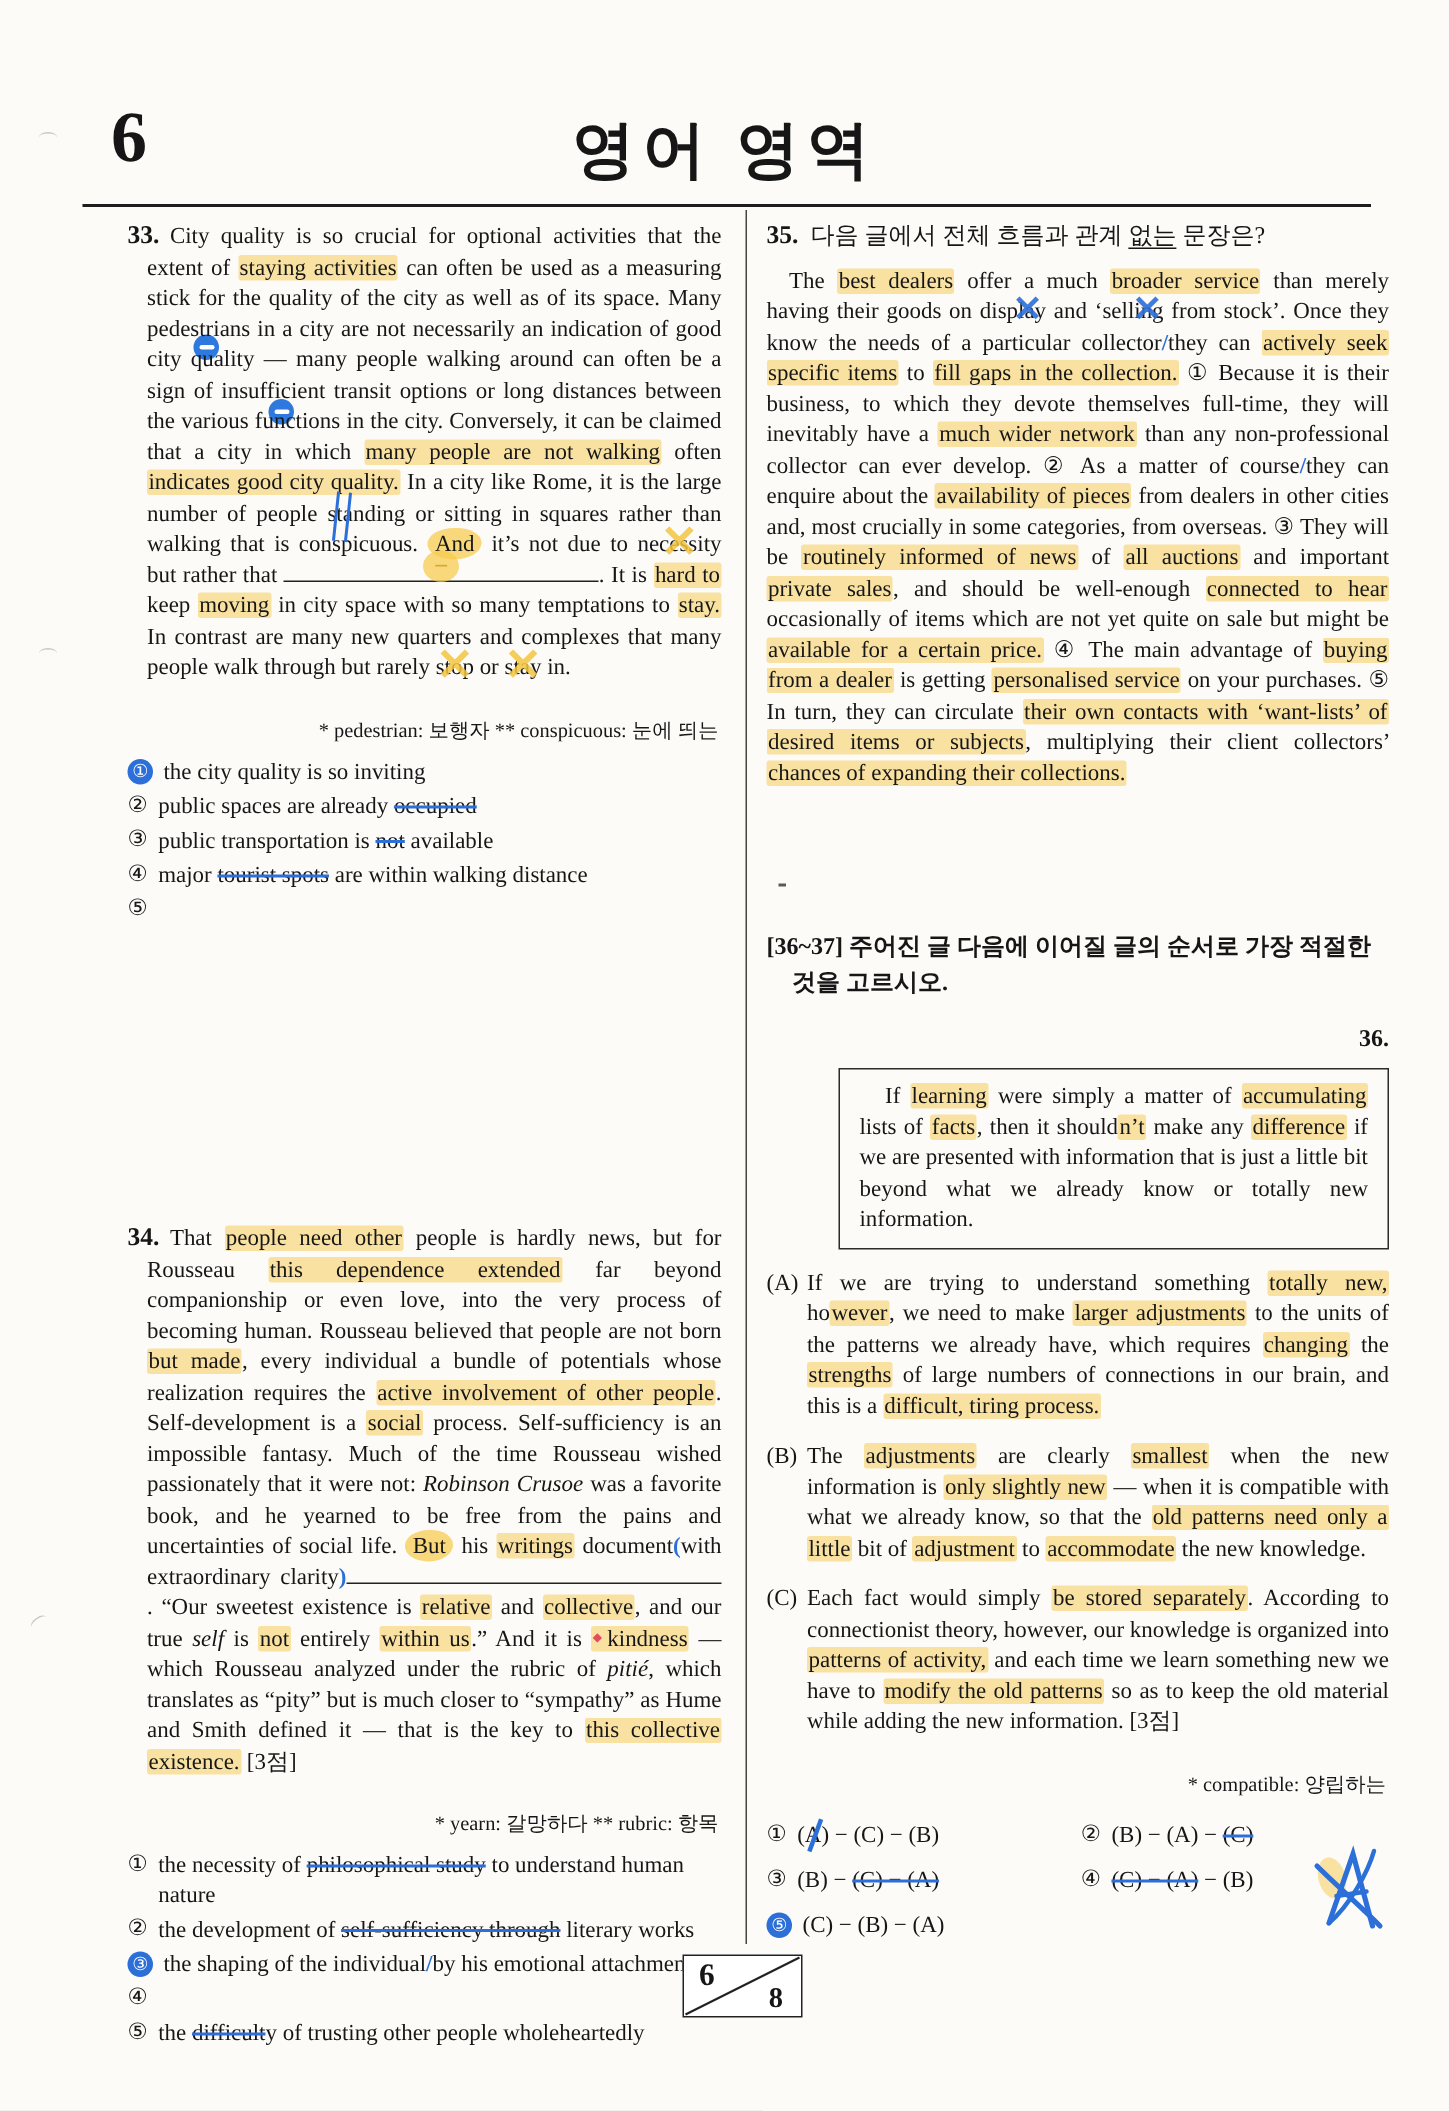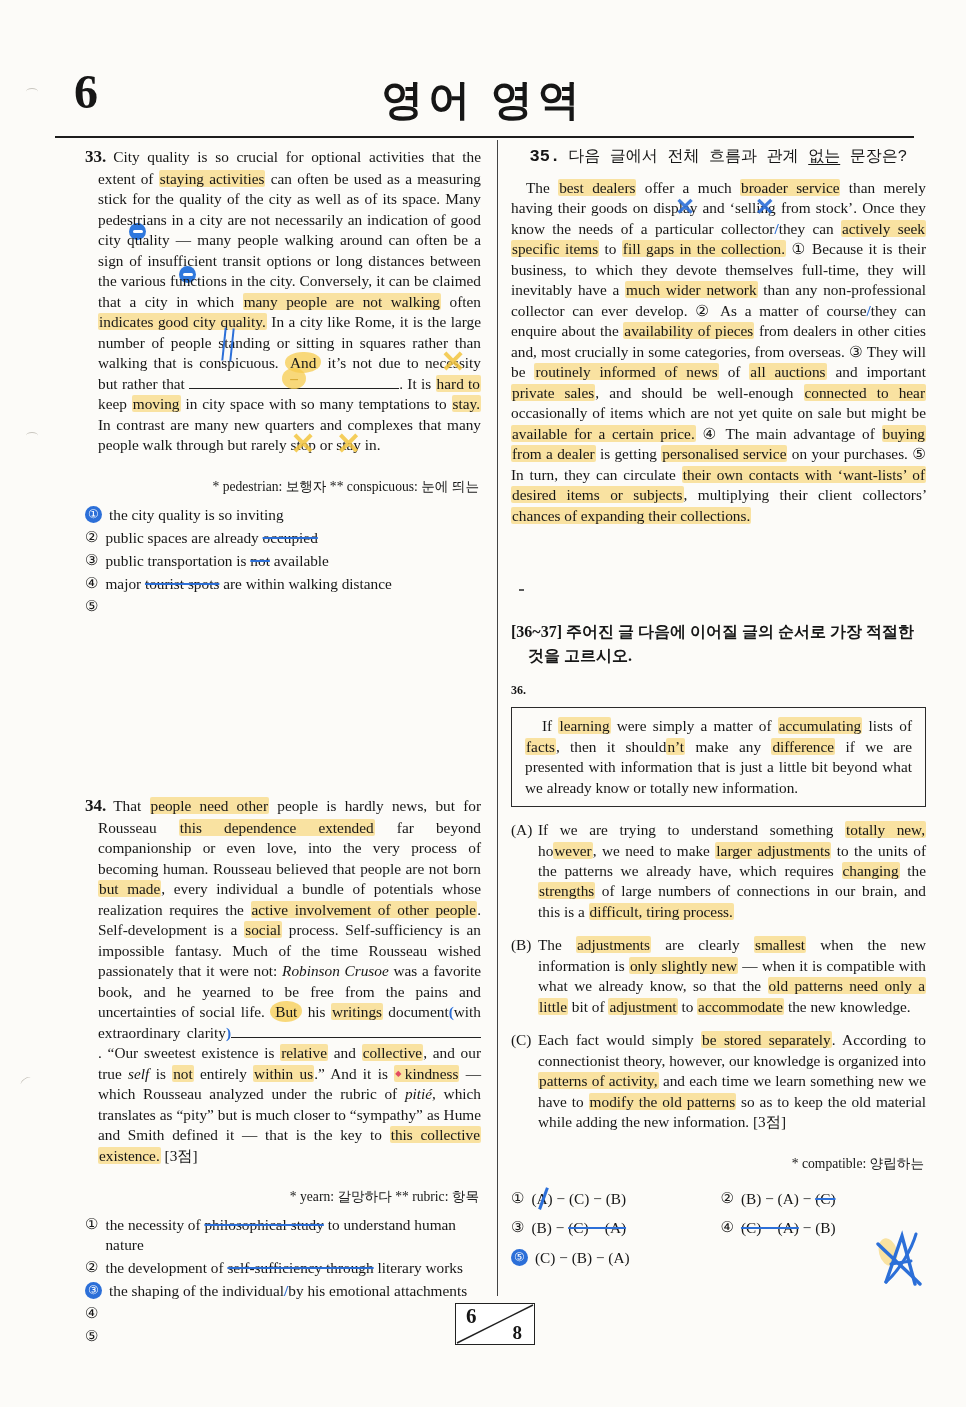--- a/index.html
+++ b/index.html
@@ -6,21 +6,21 @@
   .page{position:relative;width:966px;height:1407px;background:#fcfbf8;overflow:hidden;
         font-family:"Liberation Serif","DejaVu Serif",serif;color:#161616;}
   
   .pageno{position:absolute;left:74px;top:64px;font-size:48px;font-weight:700;}
   .title{position:absolute;left:0;right:0;top:72px;text-align:center;font-size:42px;font-weight:800;letter-spacing:5px;}
   .hrule{position:absolute;left:55px;right:52px;top:136px;border-top:2.6px solid #1d1d1d;}
   .vrule{position:absolute;left:497px;top:140px;width:1.4px;height:1156px;background:#444;}
   
   .col{position:absolute;font-size:15.3px;line-height:1.34;text-align:justify;}
   #colL{left:85px;top:146px;width:396px;}
-  #q34blk{left:85px;top:795px;width:396px;}
+  #q34blk{left:85px;top:814px;width:396px;}
   #colR{left:511px;top:146px;width:415px;}
   .q{position:relative;padding-left:13px;margin:0;}
   .qnum{font-weight:700;font-size:17px;margin-left:-13px;padding-right:7px;}
   .foot{text-align:right;font-size:13.6px;margin:22px 2px 0 0;}
   .para{margin:0;}
   .indent{text-indent:15px;}
   
   .choices{margin-top:9px;}
   .choice{display:flex;gap:7px;margin:3.5px 0;line-height:1.28;text-align:left;}
   .cnum{flex:0 0 auto;font-size:15px;}
@@ -48,26 +48,26 @@
   .slash{position:relative;}
   .slash::after{content:"";position:absolute;left:48%;top:-3px;height:calc(100% + 6px);width:2.6px;
       background:#2c6fd8;transform:rotate(20deg);}
   .blank{display:inline-block;width:210px;height:13px;border-bottom:1.5px solid #222;position:relative;}
   .blank::after{content:"–";position:absolute;left:50%;top:50%;transform:translate(-50%,-62%);
       width:24px;height:21px;border-radius:50%;background:rgba(246,202,74,.72);
       color:rgba(214,166,44,.95);text-align:center;line-height:19px;font-weight:700;}
   .blank2{width:250px;}
   .blank2::after{display:none;}
   
-  .q35title{margin:0;font-size:16px;text-align:center;font-family:Liberation Mono, monospace;}
+  .q35title{margin:0;font-size:16px;text-align:left;}
   .qnum2{font-weight:700;font-size:17px;padding-right:8px;}
   .inst{margin:94px 0 0 0;font-size:16px;font-weight:600;padding-left:17px;text-indent:-17px;
         text-align:left;line-height:1.5;}
-  .q36num{margin:14px 0 0 0;font-weight:700;font-size:12px;text-align:left;}
-  .given{border:1.4px solid #2b2b2b;padding:8px 13px;margin-top:9px;}
+  .q36num{margin:14px 0 0 0;font-weight:700;font-size:16px;text-align:right;}
+  .given{border:1.4px solid #2b2b2b;padding:8px 13px;margin-top:9px;margin-left:48px;}
   .given p{margin:0;text-indent:17px;}
   .abc{margin:13px 0 0 0;padding-left:27px;}
   .ablabel{display:inline-block;width:27px;margin-left:-27px;}
   
   .bminus{position:absolute;width:17px;height:17px;border-radius:50%;background:#2f78dd;}
   .bminus::after{content:"";position:absolute;left:3.5px;top:7px;width:10px;height:2.8px;background:#fff;border-radius:2px;}
   .pm{position:absolute;width:12px;height:6px;border-top:1.6px solid #c9c6bf;border-radius:50%;}
   .pdot{position:absolute;left:519px;top:589px;width:5px;height:2.4px;background:#5a5a5a;}
   .doodle{position:absolute;left:872px;top:1226px;}
   
@@ -134,20 +134,21 @@
       </div>
       <div class="choice">
         <span class="cnum marked">③</span>
         <span><span>the shaping of the individual</span><span class="pen">/</span><span>by his emotional attachments</span></span>
       </div>
       <div class="choice">
         <span class="cnum">④</span>
       </div>
       <div class="choice">
         <span class="cnum">⑤</span>
+        <span><span>the </span><span class="strike">difficult</span><span>y of trusting other people wholeheartedly</span></span>
       </div>
     </div>
   </section>
 
   <section id="colR" class="col">
     <div>
       <p class="q35title"><span class="qnum2">35.</span><span><span>다음 글에서 전체 흐름과 관계 </span><span class="bu">없는</span><span> 문장은?</span></span></p>
       <p class="para indent" style="margin-top:9px"><span>The </span><span class="hl">best dealers</span><span> offer a much </span><span class="hl">broader service</span><span> than merely having their goods on </span><span class="xblue">display</span><span> and ‘</span><span class="xblue">selling</span><span> from stock’. Once they know the needs of a particular collector</span><span class="pen">/</span><span>they can </span><span class="hl">actively seek specific items</span><span> to </span><span class="hl">fill gaps in the collection.</span><span> ① Because it is their business, to which they devote themselves full-time, they will inevitably have a </span><span class="hl">much wider network</span><span> than any non-professional collector can ever develop. ② As a matter of course</span><span class="pen">/</span><span>they can enquire about the </span><span class="hl">availability of pieces</span><span> from dealers in other cities and, most crucially in some categories, from overseas. ③ They will be </span><span class="hl">routinely informed of news</span><span> of </span><span class="hl">all auctions</span><span> and important </span><span class="hl">private sales</span><span>, and should be well-enough </span><span class="hl">connected to hear</span><span> occasionally of items which are not yet quite on sale but might be </span><span class="hl">available for a certain price.</span><span> ④ The main advantage of </span><span class="hl">buying from a dealer</span><span> is getting </span><span class="hl">personalised service</span><span> on your purchases. ⑤ In turn, they can circulate </span><span class="hl">their own contacts with ‘want-lists’ of desired items or subjects</span><span>, multiplying their client collectors’ </span><span class="hl">chances of expanding their collections.</span></p>
     </div>
 

